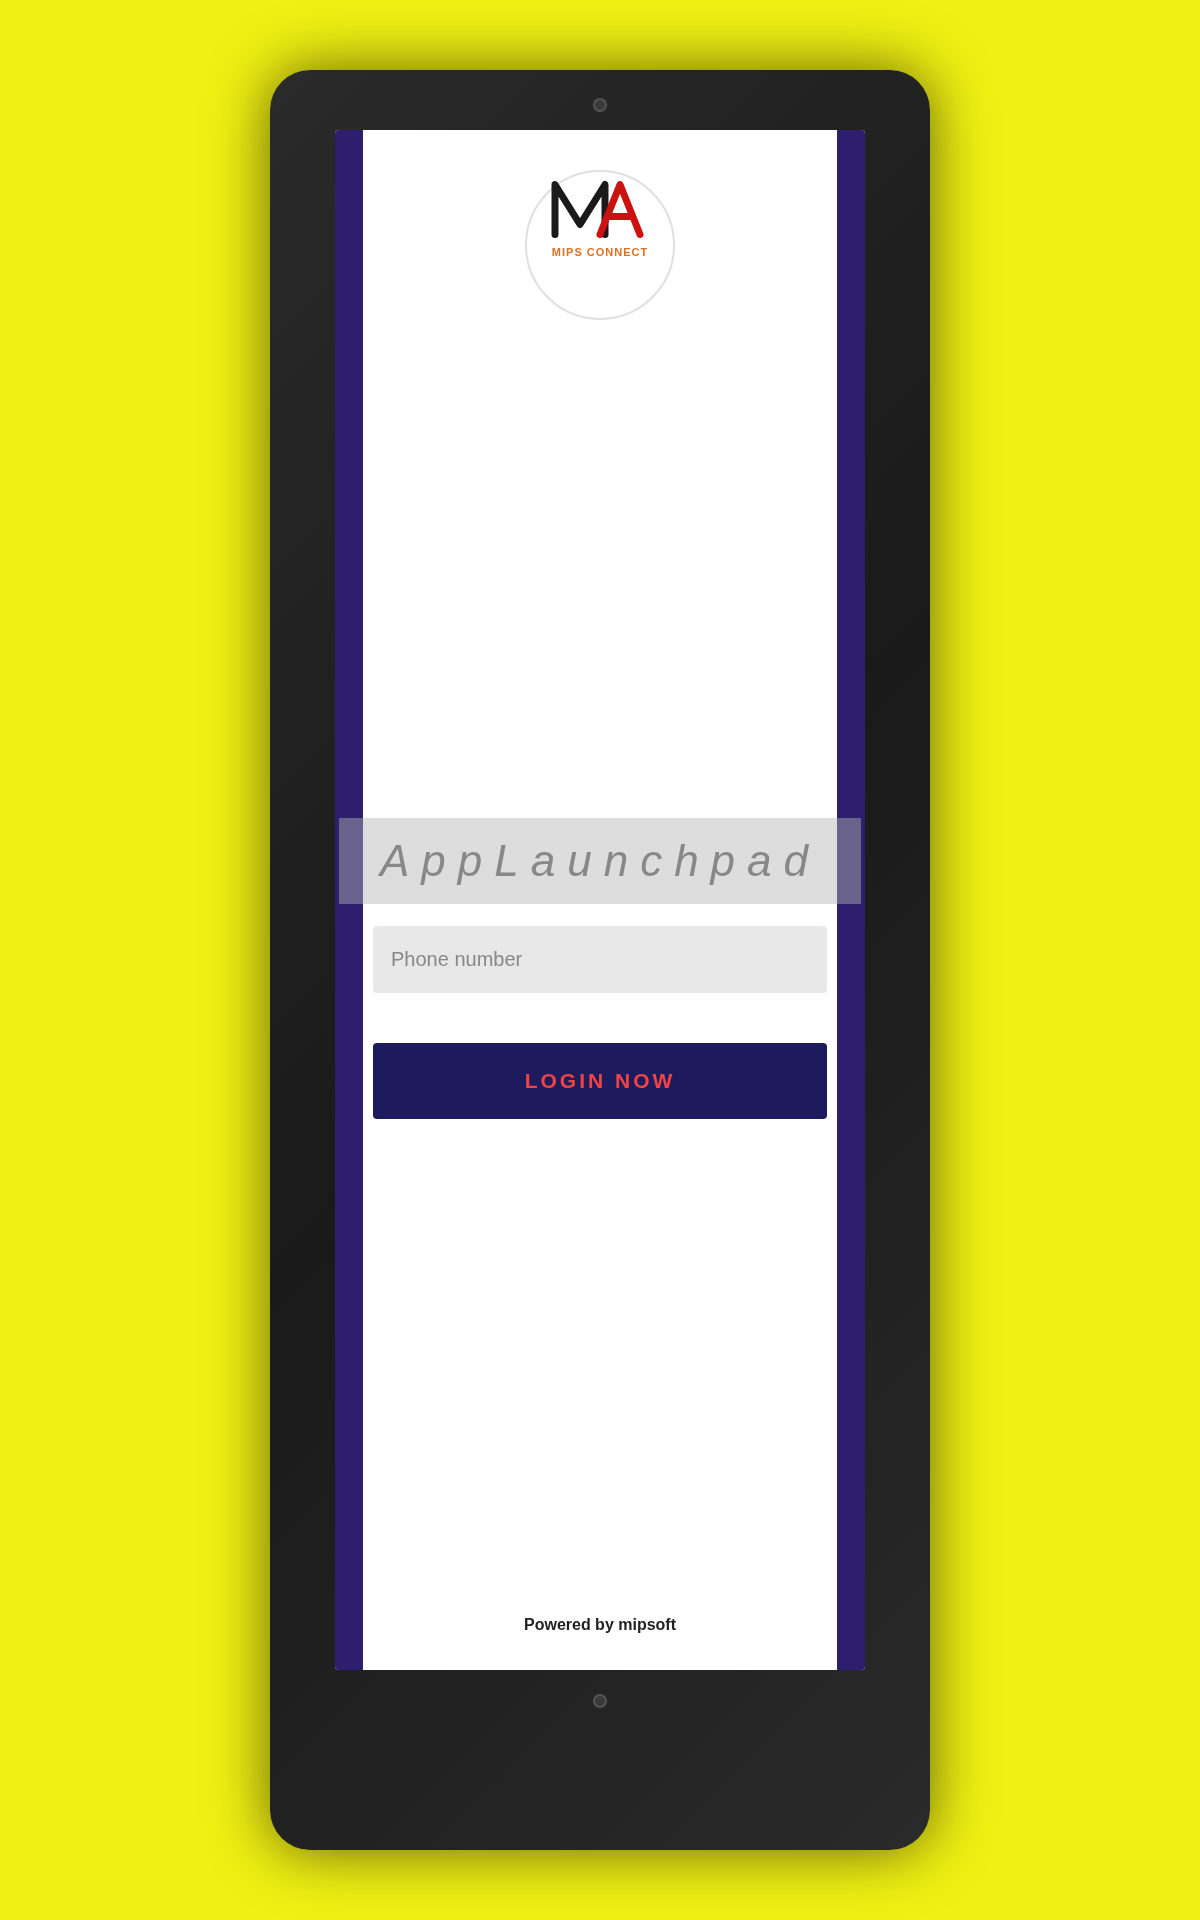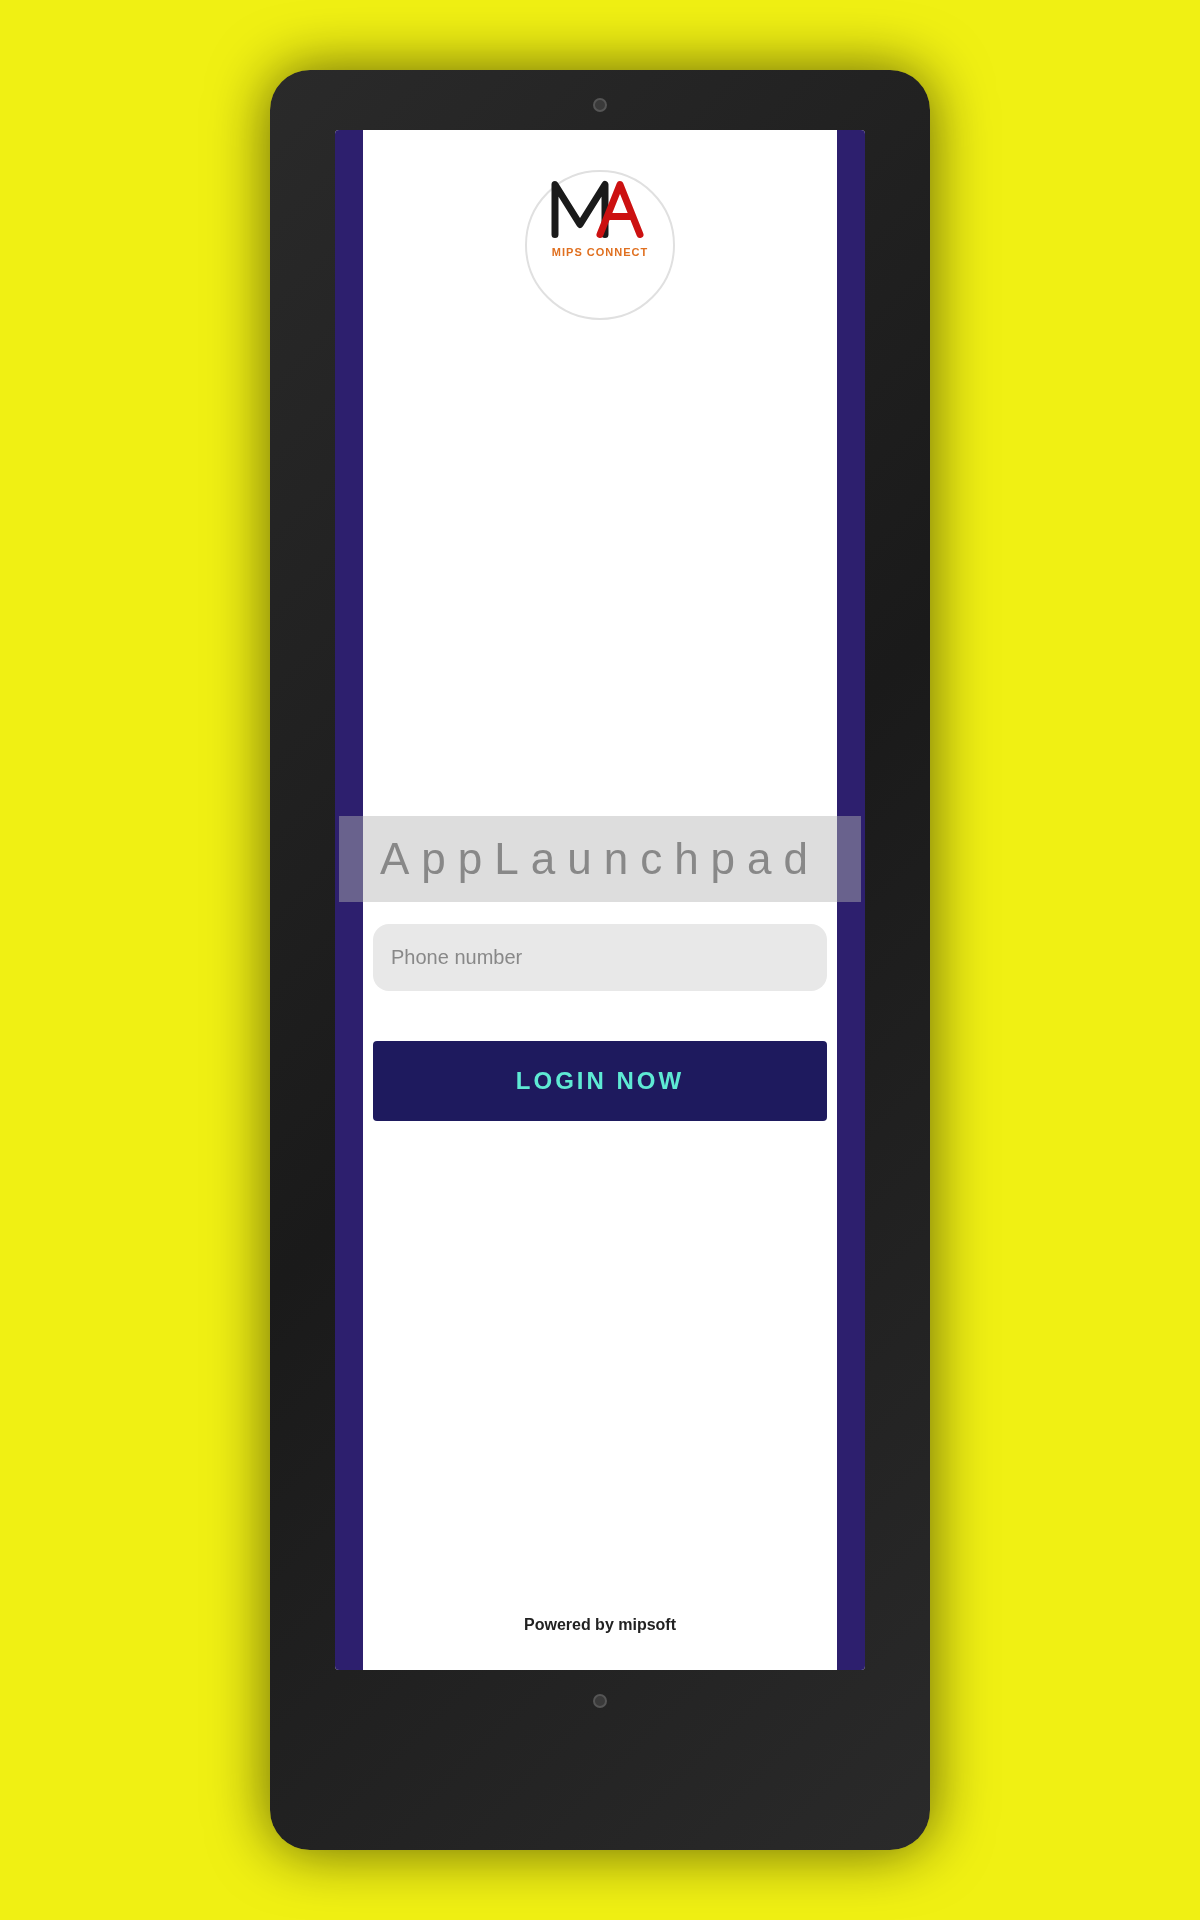--- a/index.html
+++ b/index.html
@@ -120,54 +120,55 @@
       padding: 18px 0;
       display: flex;
       align-items: center;
       justify-content: center;
       margin: 0;
       flex-shrink: 0;
     }
 
     .watermark-text {
       font-size: 44px;
+      font-style: italic;
       color: rgba(100, 100, 100, 0.7);
       letter-spacing: 12px;
       font-weight: 300;
     }
 
     .phone-input-container {
       width: 100%;
       margin-top: 22px;
       padding: 0 10px;
       flex-shrink: 0;
     }
 
     .phone-input {
       width: 100%;
       padding: 22px 18px;
       background: #e8e8e8;
       border: none;
-      border-radius: 16px;
+      border-radius: 4px;
       font-size: 20px;
       color: #555;
       outline: none;
     }
 
     .phone-input::placeholder {
       color: #888;
     }
 
     .login-button {
       width: calc(100% - 20px);
       margin-top: 50px;
       padding: 26px 0;
       background: #1e1a5e;
-      color: #5eead4;
-      font-size: 24px;
+      color: #ef4444;
+      font-size: 21px;
       font-weight: bold;
       letter-spacing: 3px;
       border: none;
       border-radius: 4px;
       cursor: pointer;
       flex-shrink: 0;
     }
 
     .bottom-spacer {
       flex: 1;

